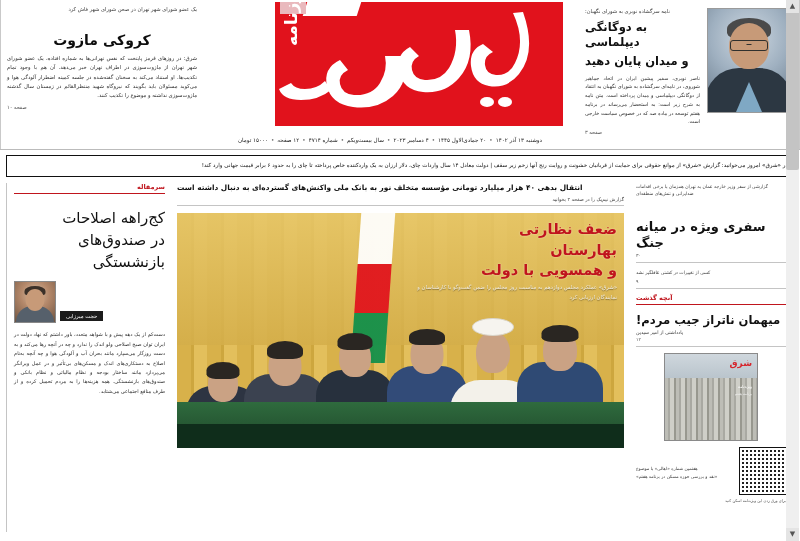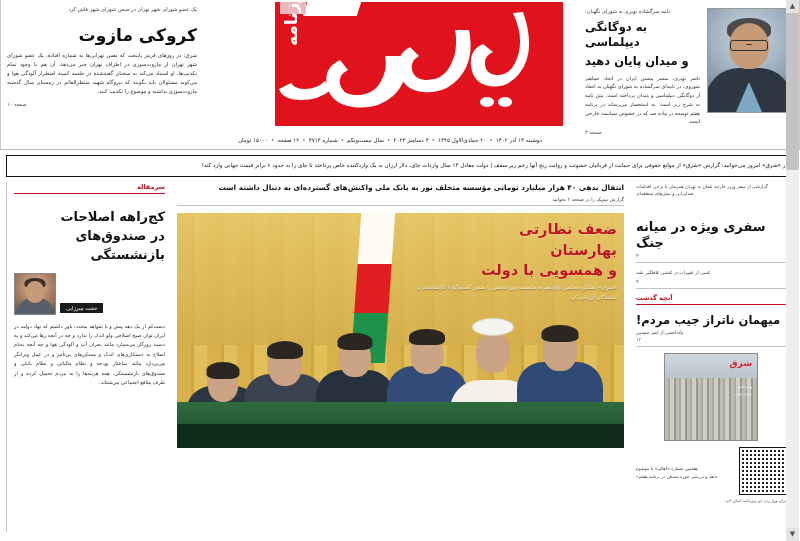--- a/index.html
+++ b/index.html
@@ -16,22 +16,22 @@
   
   .topzone{position:relative;display:flex;flex-direction:row-reverse;
            width:800px;height:150px;box-sizing:border-box;
            border-bottom:1px solid #bbb;}
 
   
   .top-right{width:205px;box-sizing:border-box;padding:6px 8px 2px 6px;
              border-left:1px solid #c9c9c9;position:relative;}
   .kicker{font-size:5.2px;line-height:1.5;color:#3a3a3a;text-align:right;
           letter-spacing:.1px;}
-  .tr-head{font-size:17px;font-weight:bold;line-height:1.25;margin-top:11px;
-           text-align:right;color:#0d0d0d;letter-spacing:-.2px;}
+  .tr-head{font-size:14px;font-weight:bold;line-height:1.25;margin-top:18px;
+           text-align:center;color:#0d0d0d;letter-spacing:-.2px;}
   .tr-body{font-size:5.3px;line-height:1.72;color:#2f2f2f;text-align:justify;
            margin-top:5px;}
   .pageref{font-size:5px;color:#4a4a4a;margin-top:4px;text-align:left;}
 
   
   .masthead{width:370px;position:relative;box-sizing:border-box;}
   .logo-block{position:absolute;right:12px;top:2px;width:288px;height:124px;
               background:#e1121c;}
   .logo-word{position:absolute;right:10px;top:-8px;width:280px;height:136px;}
   .rooznameh{position:absolute;left:6px;top:44px;color:#fff;font-size:17px;
@@ -87,41 +87,41 @@
 
   
   .body{display:flex;flex-direction:row-reverse;width:800px;height:355px;
         box-sizing:border-box;padding:6px 6px 0 6px;gap:0;}
 
   
   .col-right{width:163px;box-sizing:border-box;padding:0 4px 0 7px;
              border-left:1px solid #c4c4c4;}
   .sec-label{font-size:6.5px;color:#c0151d;letter-spacing:3px;text-align:right;
              border-bottom:1px solid #c0151d;padding-bottom:2px;font-weight:bold;}
-  .ed-head{font-size:13px;font-weight:bold;line-height:1.45;
+  .ed-head{font-size:15px;font-weight:normal;line-height:1.45;
            margin-top:14px;letter-spacing:-.2px;}
   .ed-author{display:flex;flex-direction:row-reverse;align-items:flex-end;
              gap:4px;margin-top:8px;justify-content:flex-start;}
   .ed-photo{width:40px;height:40px;border:1px solid #888;background:
       radial-gradient(circle at 50% 32%,#d8bfa6 0%,#b4886a 42%,#6d5340 100%);
       position:relative;overflow:hidden;flex:none;}
   .ed-photo .f{position:absolute;left:50%;top:7px;transform:translateX(-50%);
       width:19px;height:22px;border-radius:50%;background:#c79a78;}
   .ed-photo .h{position:absolute;left:50%;top:4px;transform:translateX(-50%);
       width:21px;height:10px;border-radius:50% 50% 30% 30%;background:#3b3028;}
   .ed-photo .b{position:absolute;left:50%;bottom:0;transform:translateX(-50%);
       width:38px;height:16px;border-radius:18px 18px 0 0;background:#56606b;}
   .ed-name{background:#1b1b1b;color:#fff;font-size:5.4px;padding:2px 6px;
            white-space:nowrap;margin-bottom:2px;}
   .ed-body{font-size:5.1px;line-height:1.85;color:#2c2c2c;text-align:justify;
            margin-top:7px;}
 
   
   .col-center{flex:1;box-sizing:border-box;padding:0 8px;position:relative;}
-  .main-kick{font-size:7.4px;font-weight:bold;text-align:right;color:#111;
+  .main-kick{font-size:7.4px;font-weight:bold;text-align:left;color:#111;
              line-height:1.4;}
   .main-head{font-size:46px;font-weight:bold;text-align:center;
              line-height:1.06;margin-top:7px;letter-spacing:-2px;color:#000;}
   .main-ref{font-size:4.8px;color:#444;text-align:right;margin-top:4px;
             padding-bottom:3px;border-bottom:1px solid #c4c4c4;}
 
   
   .photo{position:relative;margin-top:7px;height:235px;overflow:hidden;
          background:#c9a227;}
   .ph-wall{position:absolute;inset:0;background:

